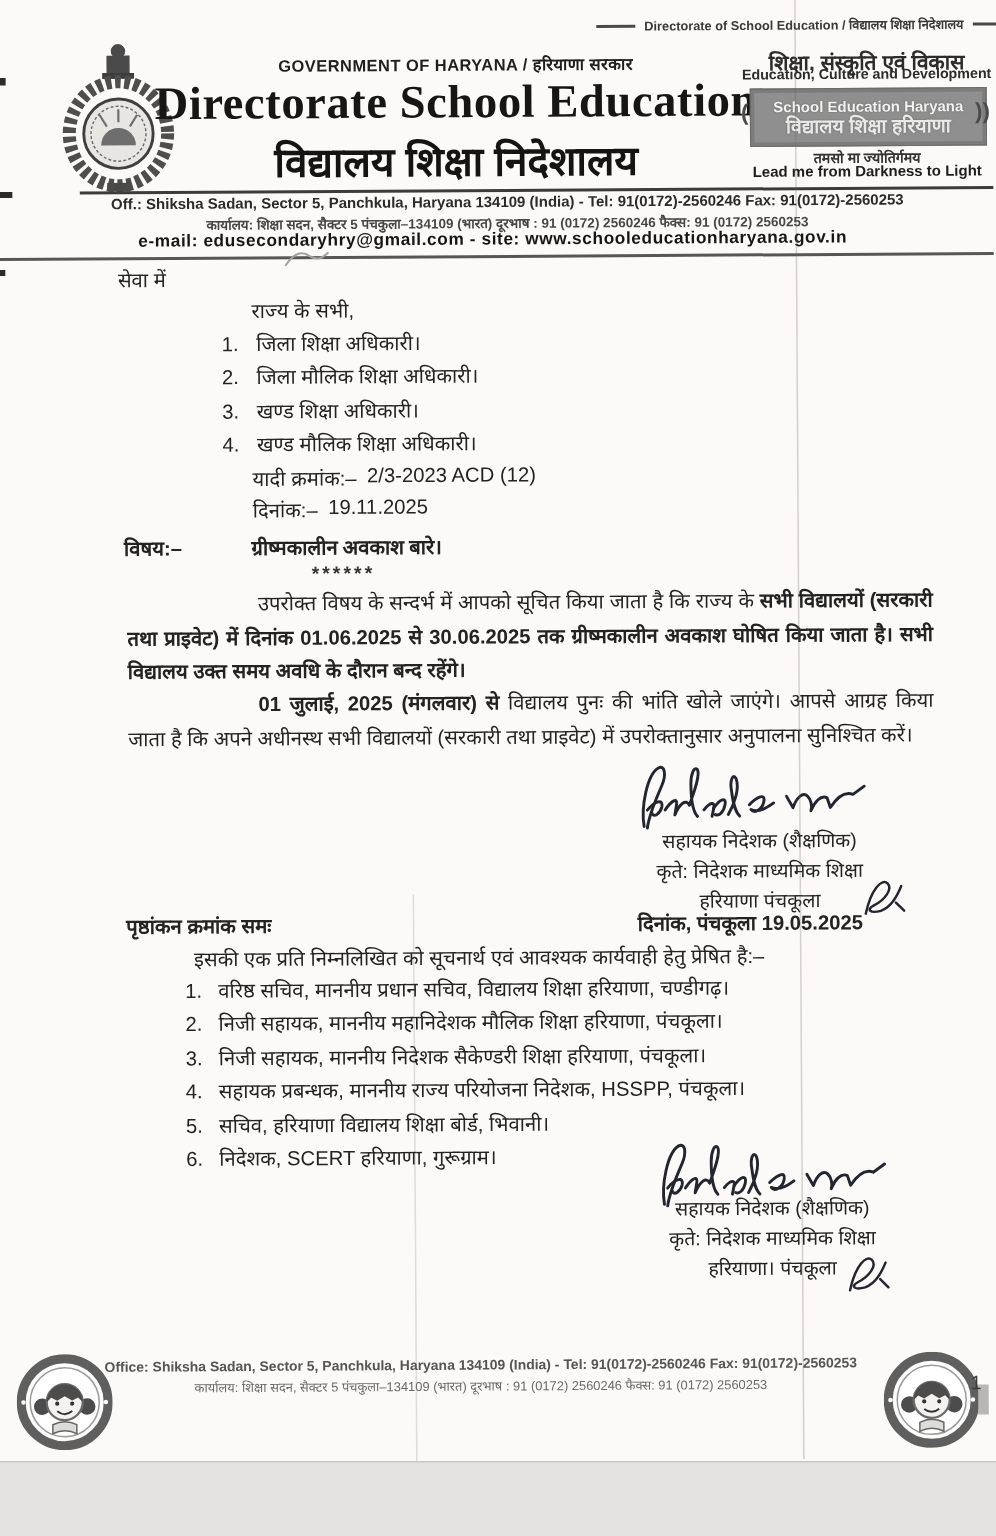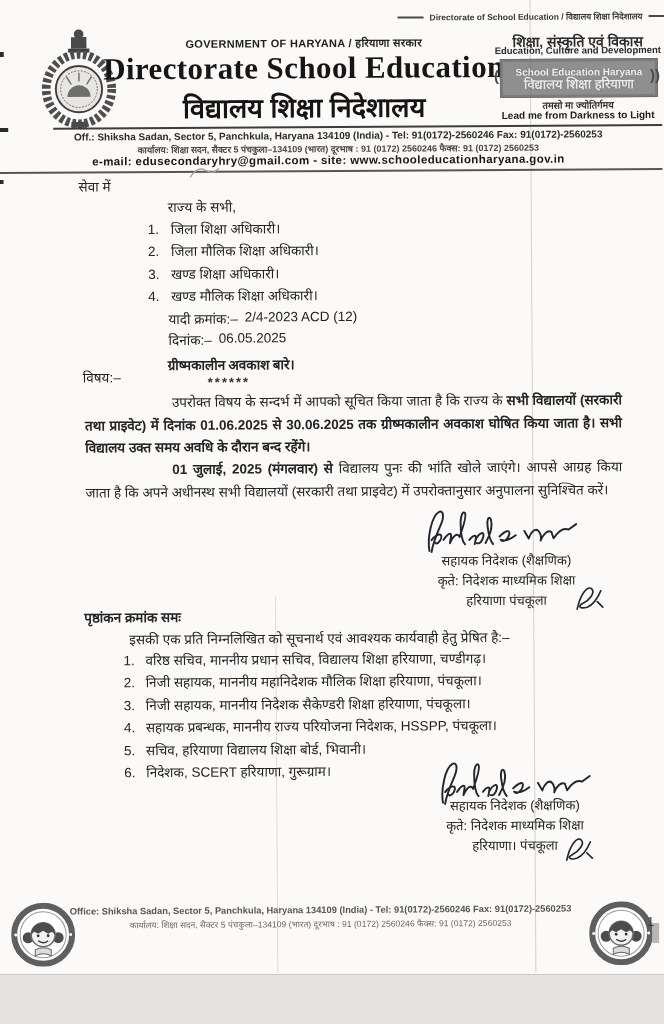--- a/index.html
+++ b/index.html
@@ -35,21 +35,21 @@
   .rule2{top:170px;left:0;width:664px;height:1.5px;background:#565656;}
   
   .body-txt{font-size:13.5px;color:#232323;}
   .salutation{top:176px;left:80px;}
   .addr-intro{top:197px;left:169px;}
   .addr-list{top:218px;left:149px;width:330px;line-height:22.3px;}
   .li-row{display:flex;}
   .li-num{flex:0 0 23px;}
   .memo-row{top:309px;left:169px;display:flex;gap:7px;}
   .date-row{top:330px;left:169px;display:flex;gap:7px;justify-content:center;}
-  .subject-label{top:367px;left:83px;font-weight:normal;}
+  .subject-label{top:355px;left:83px;font-weight:bold;}
   .subject-text{top:355px;left:168px;font-weight:bold;font-family:Liberation Serif, serif;}
   .separator{top:374px;left:208px;font-weight:bold;letter-spacing:2px;font-size:13px;color:#333;}
   .para{left:85px;width:537px;text-align:justify;text-indent:87px;line-height:22.6px;}
   .para1{top:391px;}
   .para2{top:458px;}
   
   .sigwrap{width:215px;text-align:center;line-height:20px;font-size:13px;color:#232323;}
   .sig1{top:552px;left:398px;}
   .sig2{top:797px;left:405px;}
   .scribble{stroke:#23262e;stroke-width:1.8;fill:none;stroke-linecap:round;stroke-linejoin:round;}
@@ -145,25 +145,25 @@
         <span>खण्ड शिक्षा अधिकारी।</span>
       </div>
       <div class="li-row">
         <span class="li-num">4.</span>
         <span>खण्ड मौलिक शिक्षा अधिकारी।</span>
       </div>
     </div>
 
     <div class="abs body-txt memo-row">
       <span>यादी क्रमांक:–</span>
-      <span>2/4-2023 ACD (12)</span>
+      <span>2/3-2023 ACD (12)</span>
     </div>
     <div class="abs body-txt date-row">
       <span>दिनांक:–</span>
-      <span>06.05.2025</span>
+      <span>19.11.2025</span>
     </div>
 
     <div class="abs body-txt subject-label">विषय:–</div>
     <div class="abs body-txt subject-text">ग्रीष्मकालीन अवकाश बारे।</div>
     <div class="abs separator">******</div>
 
     <div class="abs body-txt para para1">
       <span>उपरोक्त विषय के सन्दर्भ में आपको सूचित किया जाता है कि राज्य के </span><span class="b">सभी विद्यालयों (सरकारी तथा प्राइवेट) में दिनांक 01.06.2025 से 30.06.2025 तक ग्रीष्मकालीन अवकाश घोषित किया जाता है। सभी विद्यालय उक्त समय अवधि के दौरान बन्द रहेंगे।</span>
     </div>
     <div class="abs body-txt para para2">
@@ -183,20 +183,21 @@
     <div class="abs sigwrap sig1">
       <div>सहायक निदेशक (शैक्षणिक)</div>
       <div>कृते: निदेशक माध्यमिक शिक्षा</div>
       <div>हरियाणा पंचकूला</div>
     </div>
     <svg class="abs sq1" style="width:38px;height:32px;" viewBox="0 0 40 35">
       <path class="scribble" d="M8,28 C12,10 20,2 24,6 C28,10 22,18 14,22 C8,25 11,28 19,26 C27,23 31,15 34,8 M30,20 L36,26"></path>
     </svg>
 
     <div class="abs body-txt endorse-left">पृष्ठांकन क्रमांक समः</div>
+    <div class="abs body-txt endorse-right">दिनांक, पंचकूला 19.05.2025</div>
     <div class="abs body-txt copy-line">इसकी एक प्रति निम्नलिखित को सूचनार्थ एवं आवश्यक कार्यवाही हेतु प्रेषित है:–</div>
 
     <div class="abs body-txt recip-list">
       <div class="li-row">
         <span class="li-num">1.</span>
         <span>वरिष्ठ सचिव, माननीय प्रधान सचिव, विद्यालय शिक्षा हरियाणा, चण्डीगढ़।</span>
       </div>
       <div class="li-row">
         <span class="li-num">2.</span>
         <span>निजी सहायक, माननीय महानिदेशक मौलिक शिक्षा हरियाणा, पंचकूला।</span>

